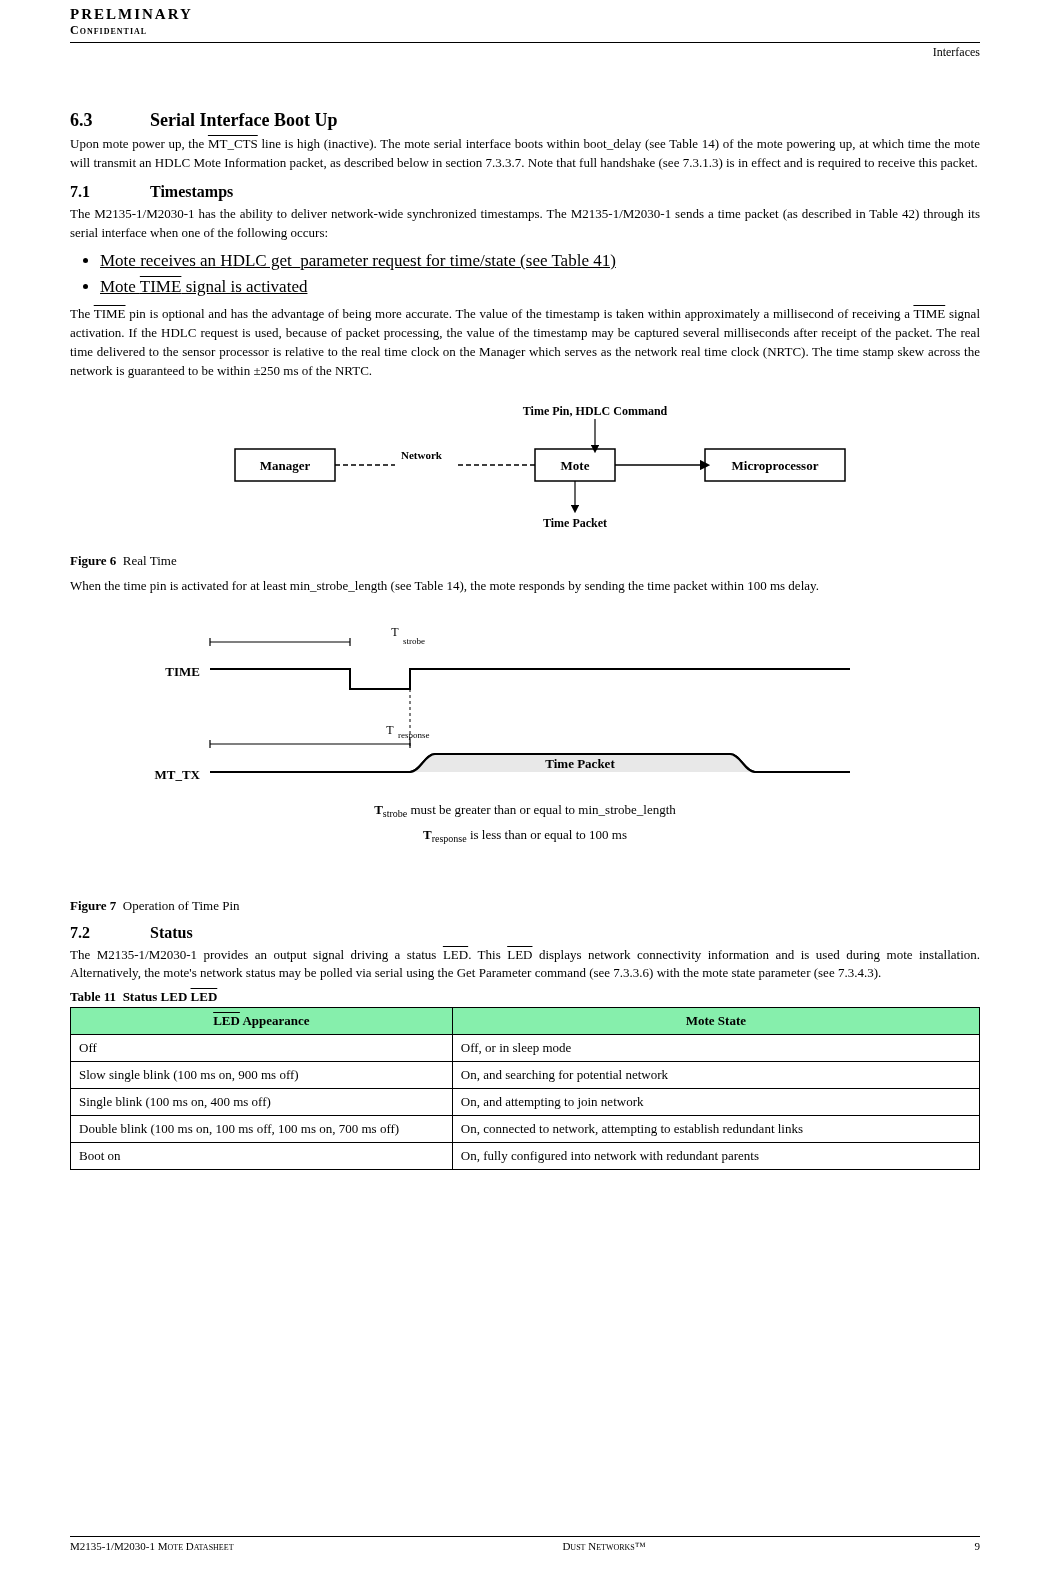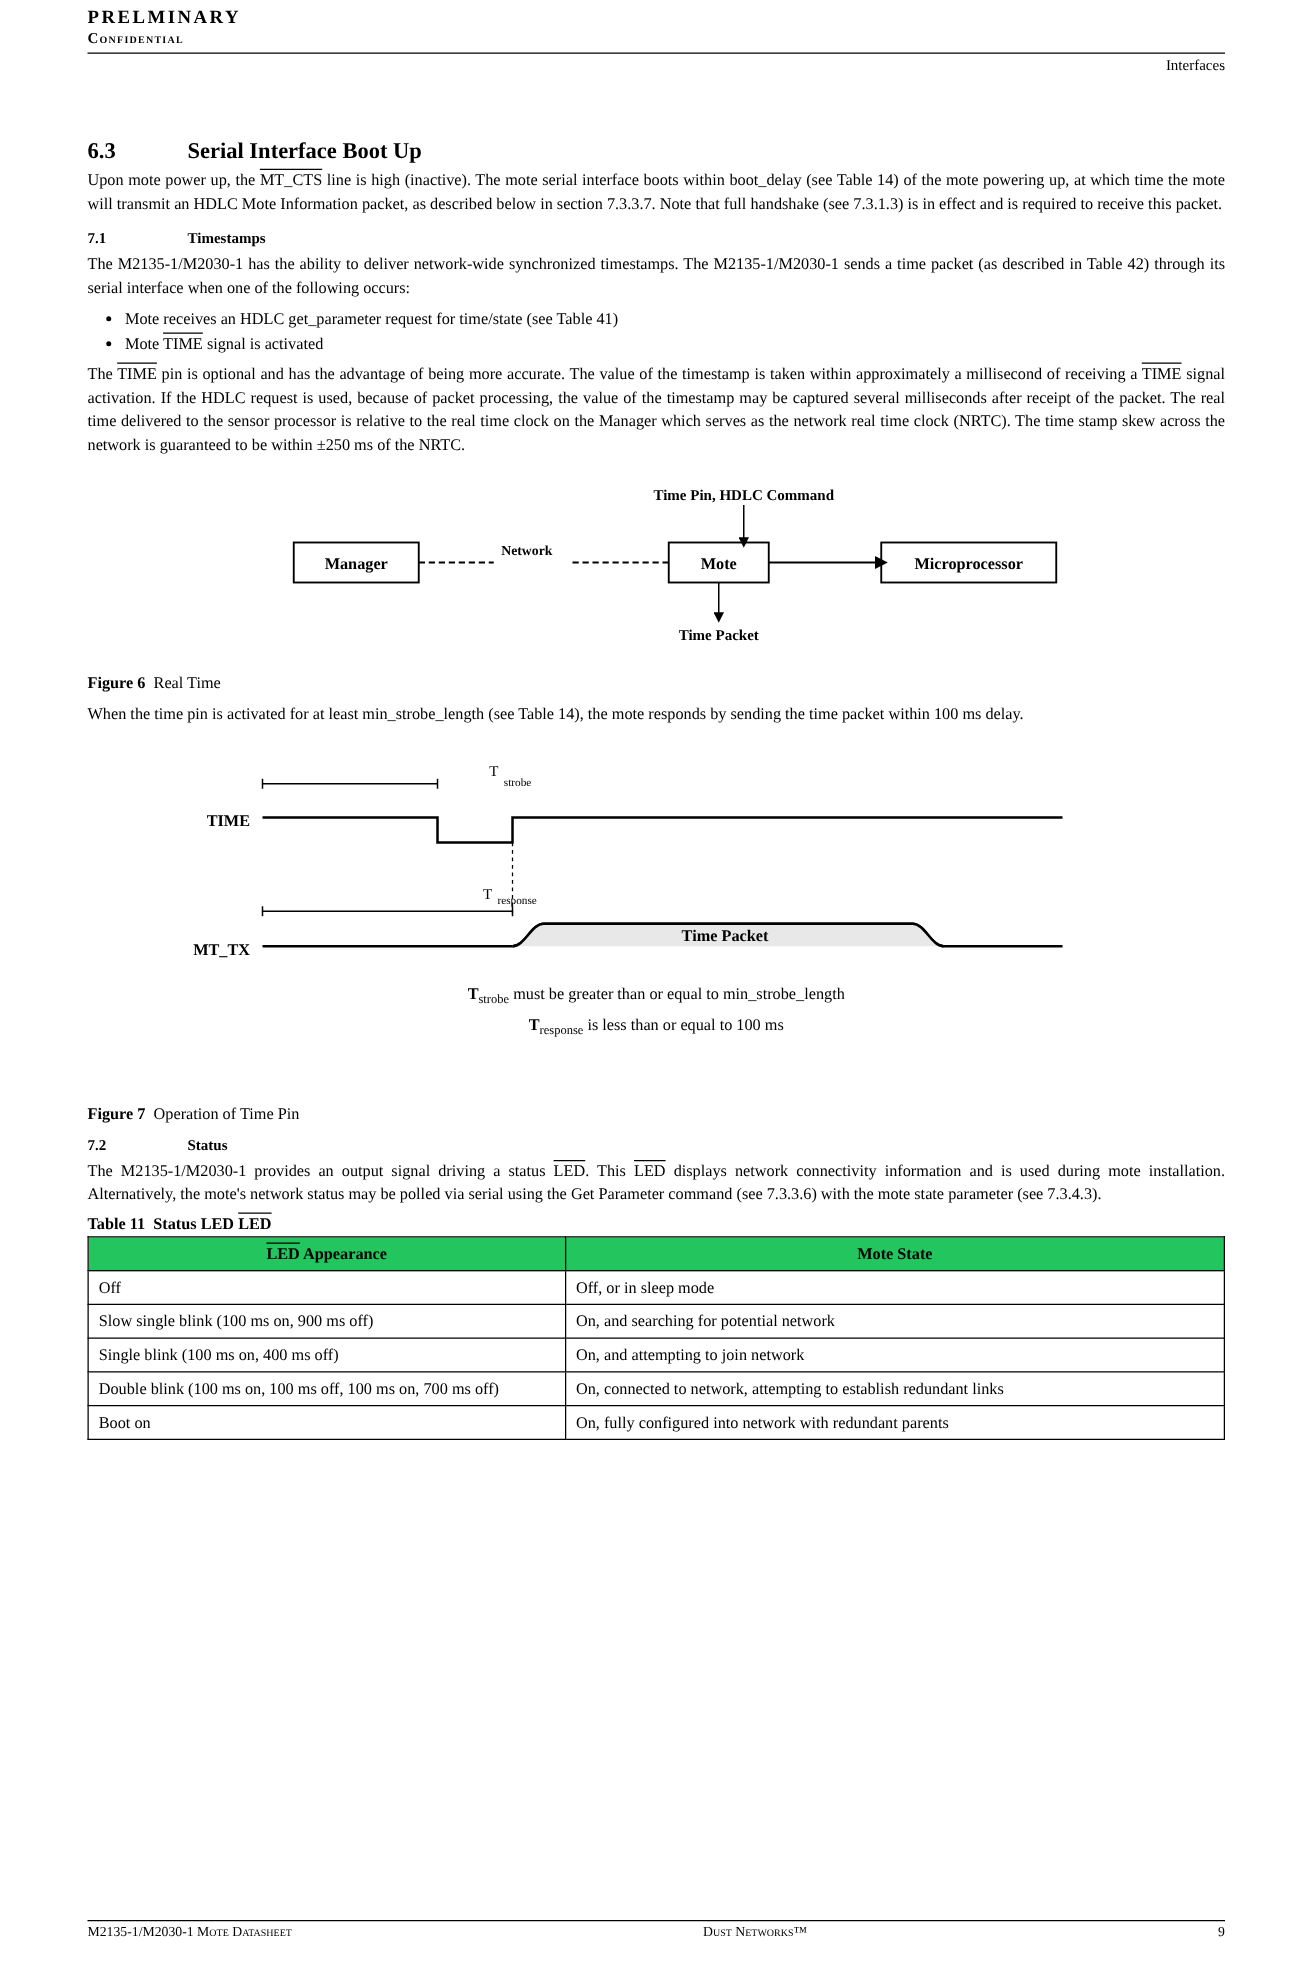--- a/index.html
+++ b/index.html
@@ -59,42 +59,43 @@
       font-weight: bold;
       margin-top: 14px;
       margin-bottom: 4px;
     }
     .section-heading-num {
       display: inline-block;
       width: 80px;
       margin-top: 36px;
     }
     .subsection-heading {
-      font-size: 12px;
+      font-size: 16px;
       font-weight: bold;
       margin-top: 10px;
       margin-bottom: 4px;
     }
     .subsection-heading-num {
       display: inline-block;
       width: 80px;
     }
     .body-text {
       font-size: 13px;
       line-height: 1.45;
       text-align: justify;
       margin-bottom: 6px;
     }
     .bullet-list {
       margin: 4px 0 6px 30px;
     }
     .bullet-list li {
       list-style: disc;
-      font-size: 13px;
+      font-size: 17px;
       line-height: 1.5;
+      text-decoration: underline;
     }
     .overline {
       text-decoration: overline;
     }
     
     .figure-area {
       display: flex;
       flex-direction: column;
       align-items: center;
       margin: 18px 0 8px 0;
@@ -124,21 +125,21 @@
       border-collapse: collapse;
       font-size: 13px;
       margin-top: 2px;
     }
     table.status-table th, table.status-table td {
       border: 1px solid #000;
       padding: 5px 8px;
       vertical-align: top;
     }
     table.status-table thead tr {
-      background: #22c55e;
+      background: #86efac;
       font-weight: bold;
       text-align: center;
     }
     table.status-table td:first-child {
       width: 42%;
     }
     .table-overline {
       text-decoration: overline;
     }
     .small-caps {

